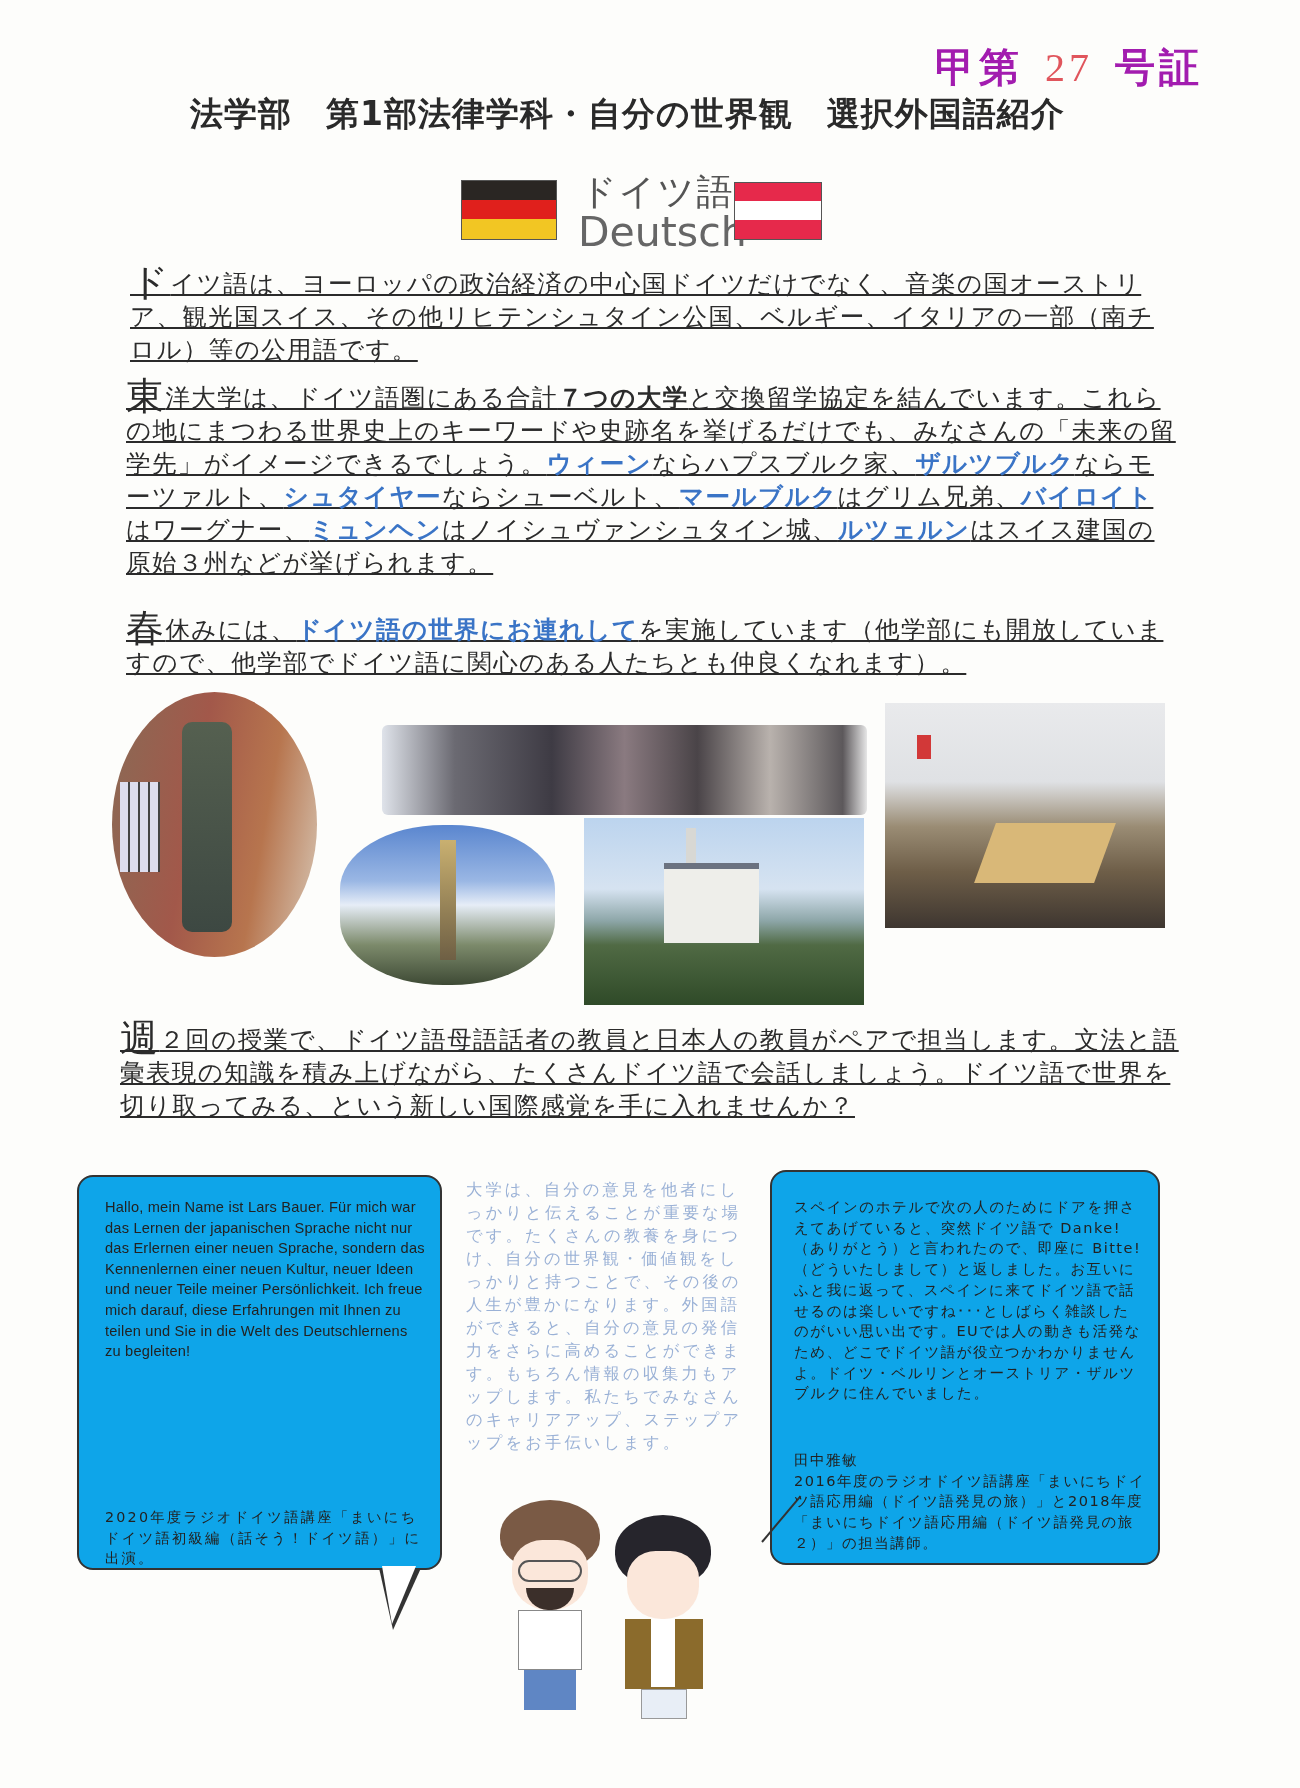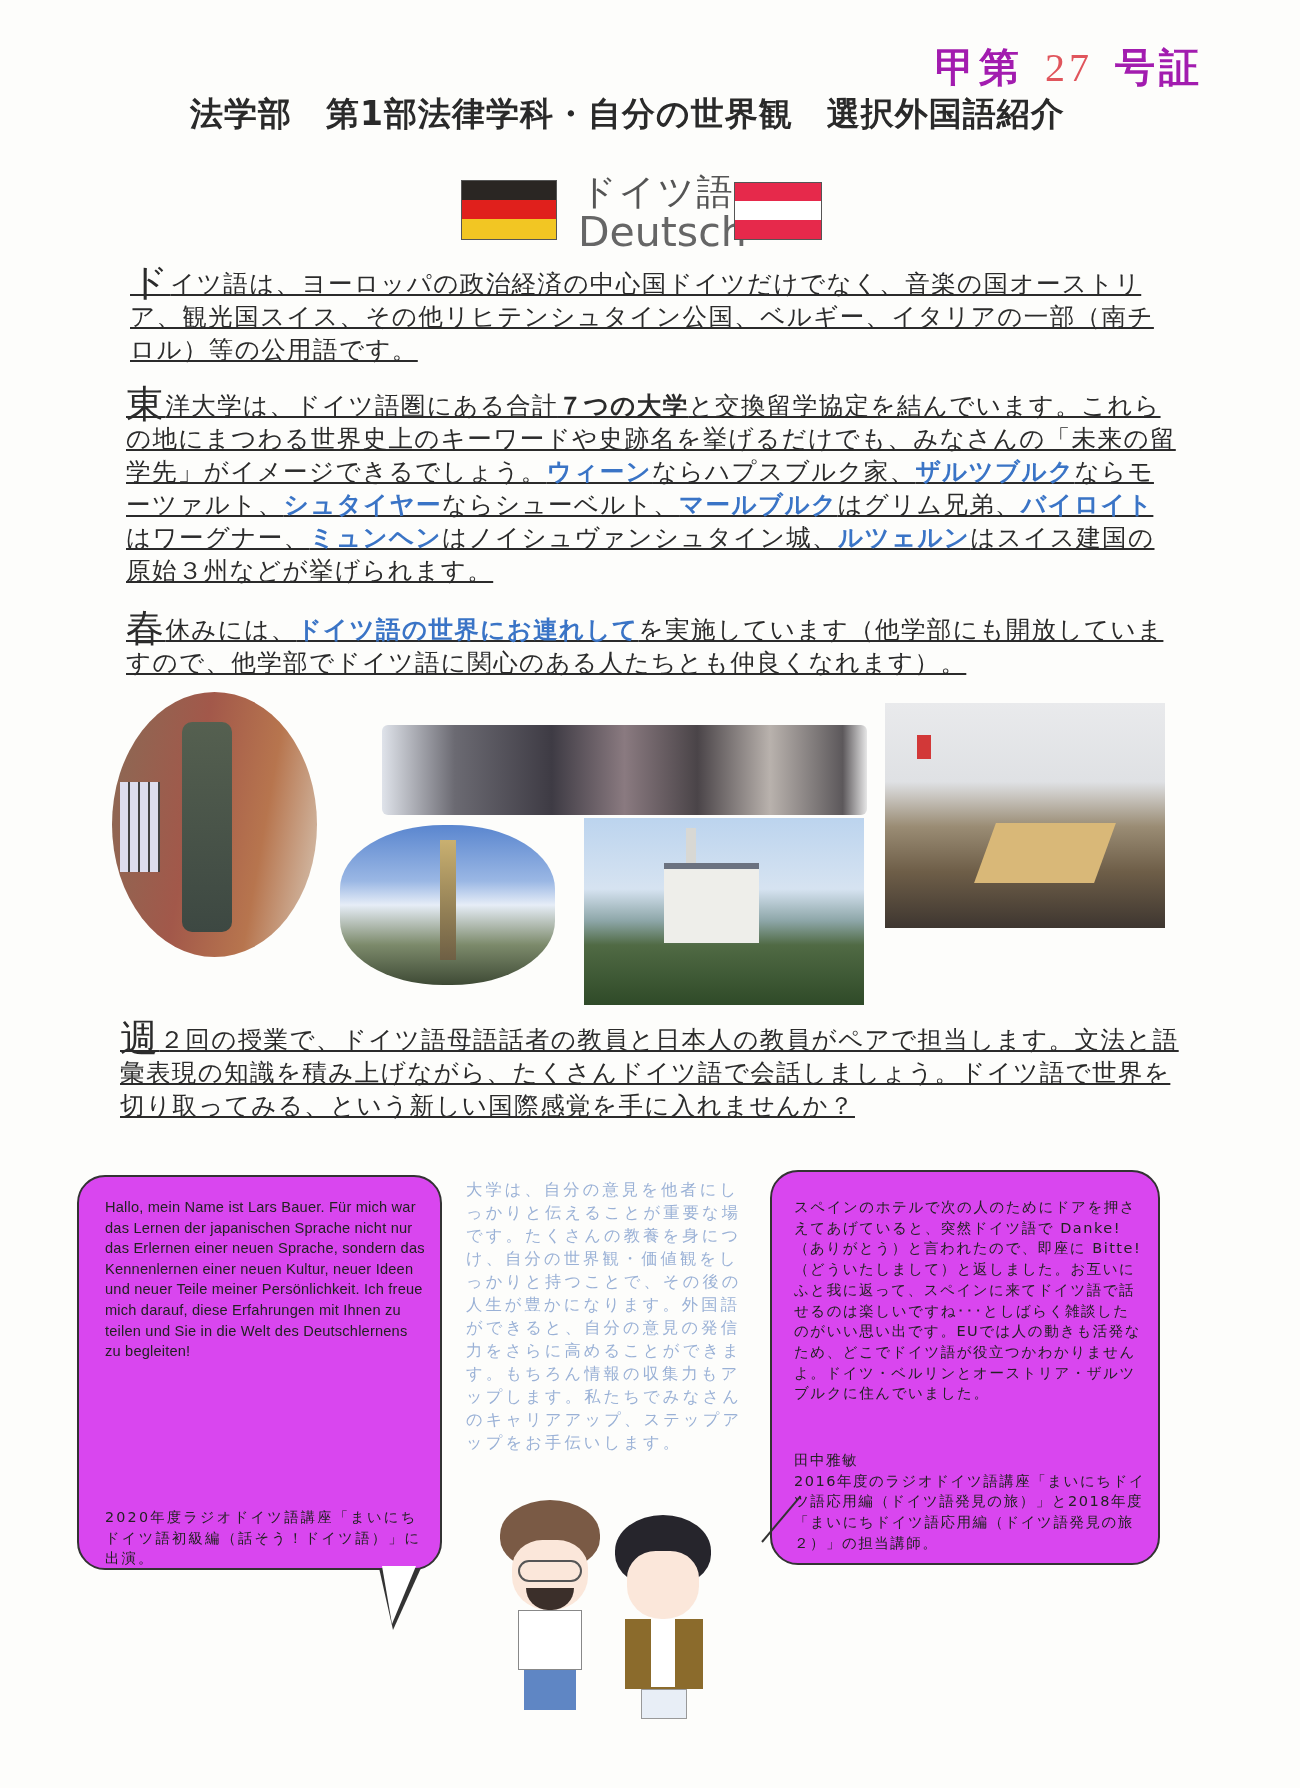--- a/index.html
+++ b/index.html
@@ -17,39 +17,39 @@
   .flag-de { left: 461px; top: 180px; width: 96px; height: 60px; background: linear-gradient(#2a2623 0 33%, #e0201c 33% 66%, #f2c623 66% 100%); }
   .flag-at { left: 734px; top: 182px; width: 88px; height: 58px; background: linear-gradient(#e6294b 0 33%, #ffffff 33% 66%, #e6294b 66% 100%); }
   .lang-ja { left: 580px; top: 168px; font-size: 36px; color: #555; letter-spacing: 2px; }
   .lang-de { left: 578px; top: 208px; font-size: 41px; color: #666; }
 
   .para { position: absolute; font-size: 24.5px; line-height: 33px; color: #2b2b2b; letter-spacing: 1.4px; text-decoration: underline; }
   .para .cap { font-size: 38px; line-height: 33px; vertical-align: -3px; }
   .para .hl { color: #3a74c6; font-weight: bold; }
   .para .b { font-weight: bold; }
   .p1 { left: 130px; top: 266px; width: 1045px; }
-  .p2 { left: 126px; top: 388px; width: 1050px; }
+  .p2 { left: 126px; top: 380px; width: 1050px; }
   .p3 { left: 126px; top: 612px; width: 1050px; }
   .p4 { left: 120px; top: 1022px; width: 1060px; }
 
   .photo { position: absolute; overflow: hidden; }
   .ph-bremen { left: 112px; top: 692px; width: 205px; height: 265px; border-radius: 50%; background: linear-gradient(100deg, #8a6a55 0%, #a2584a 40%, #b7754e 70%, #d8c9b8 100%); }
   .ph-bremen .statue { position: absolute; left: 70px; top: 30px; width: 50px; height: 210px; background: linear-gradient(#556050, #3d4842); border-radius: 10px; }
   .ph-bremen .window { position: absolute; left: 8px; top: 90px; width: 40px; height: 90px; background: repeating-linear-gradient(90deg, #dde 0 8px, #444 8px 10px); }
   .ph-crowd { left: 382px; top: 725px; width: 485px; height: 90px; background: linear-gradient(90deg, #dfe3ea 0%, #6b6a72 15%, #3e3b44 35%, #8a7a80 50%, #4a4448 65%, #b9b2ad 80%, #5c585b 95%, #e6e6e6 100%); border-radius: 6px; }
   .ph-class { left: 885px; top: 703px; width: 280px; height: 225px; background: linear-gradient(#e9eaec 0%, #dfe1e4 35%, #9a8c74 55%, #6e5e48 75%, #3e3630 100%); }
   .ph-class .sign { position: absolute; left: 32px; top: 32px; width: 14px; height: 24px; background: #d23838; }
   .ph-class .table { position: absolute; left: 100px; top: 120px; width: 120px; height: 60px; background: #d9b878; transform: skewX(-20deg); }
   .ph-berlin { left: 340px; top: 825px; width: 215px; height: 160px; border-radius: 48% / 40%; background: linear-gradient(#5a86cf 0%, #9ab7e4 35%, #e6edf7 50%, #7c8a6b 75%, #3e4a35 100%); }
   .ph-berlin .column { position: absolute; left: 100px; top: 15px; width: 16px; height: 120px; background: linear-gradient(#c9b070, #6e5f44); }
   .ph-castle { left: 584px; top: 818px; width: 280px; height: 187px; background: linear-gradient(#bcd4ee 0%, #d6e3f1 38%, #8da6a8 55%, #506a44 68%, #2f4a28 100%); }
   .ph-castle .castle { position: absolute; left: 80px; top: 45px; width: 95px; height: 80px; background: #eeeeea; border-top: 6px solid #6b7280; }
   .ph-castle .tower { position: absolute; left: 102px; top: 10px; width: 10px; height: 40px; background: #d8d8d4; }
 
-  .bubble { position: absolute; border: 2px solid #333; border-radius: 28px; background: #d946ef; }
+  .bubble { position: absolute; border: 2px solid #333; border-radius: 16px; background: #0ea5e9; }
   .bub-left { left: 77px; top: 1175px; width: 365px; height: 395px; }
   .bub-right { left: 770px; top: 1170px; width: 390px; height: 395px; }
   .tail { position: absolute; width: 0; height: 0; }
   .bub-left .tail { left: 300px; bottom: -62px; border-left: 14px solid transparent; border-right: 28px solid transparent; border-top: 62px solid #333; }
   .bub-left .tail-in { left: 303px; bottom: -56px; border-left: 10px solid transparent; border-right: 24px solid transparent; border-top: 58px solid #fff; }
   .bub-right .tail { left: -10px; bottom: 20px; width: 60px; height: 2px; background: #333; transform: rotate(-50deg); transform-origin: left; }
 
   .bubble-text { position: absolute; font-size: 14.2px; line-height: 20.6px; color: #222; letter-spacing: 0.2px; }
   .bub-left .de { left: 26px; top: 20px; width: 320px; font-family: "Liberation Sans", sans-serif; font-size: 14.6px; line-height: 20.6px; }
   .bub-left .ja { left: 26px; top: 190px; width: 322px; letter-spacing: 2.3px; font-size: 14.3px; }

